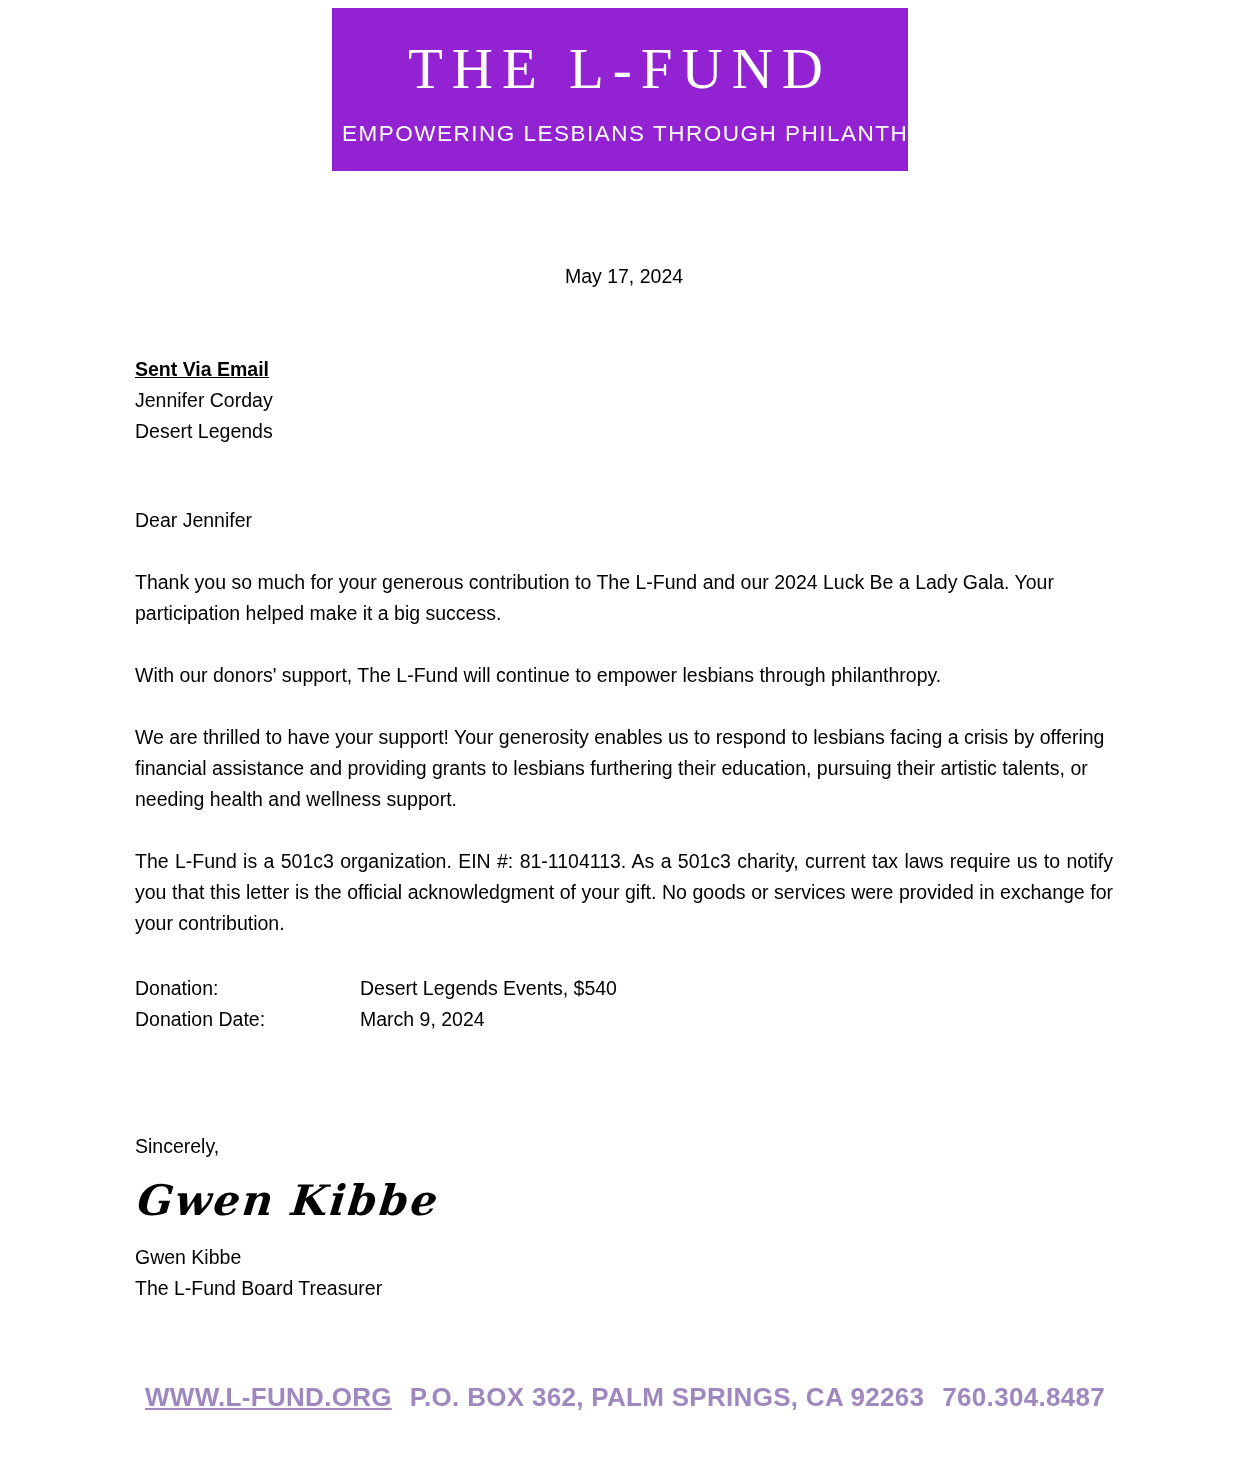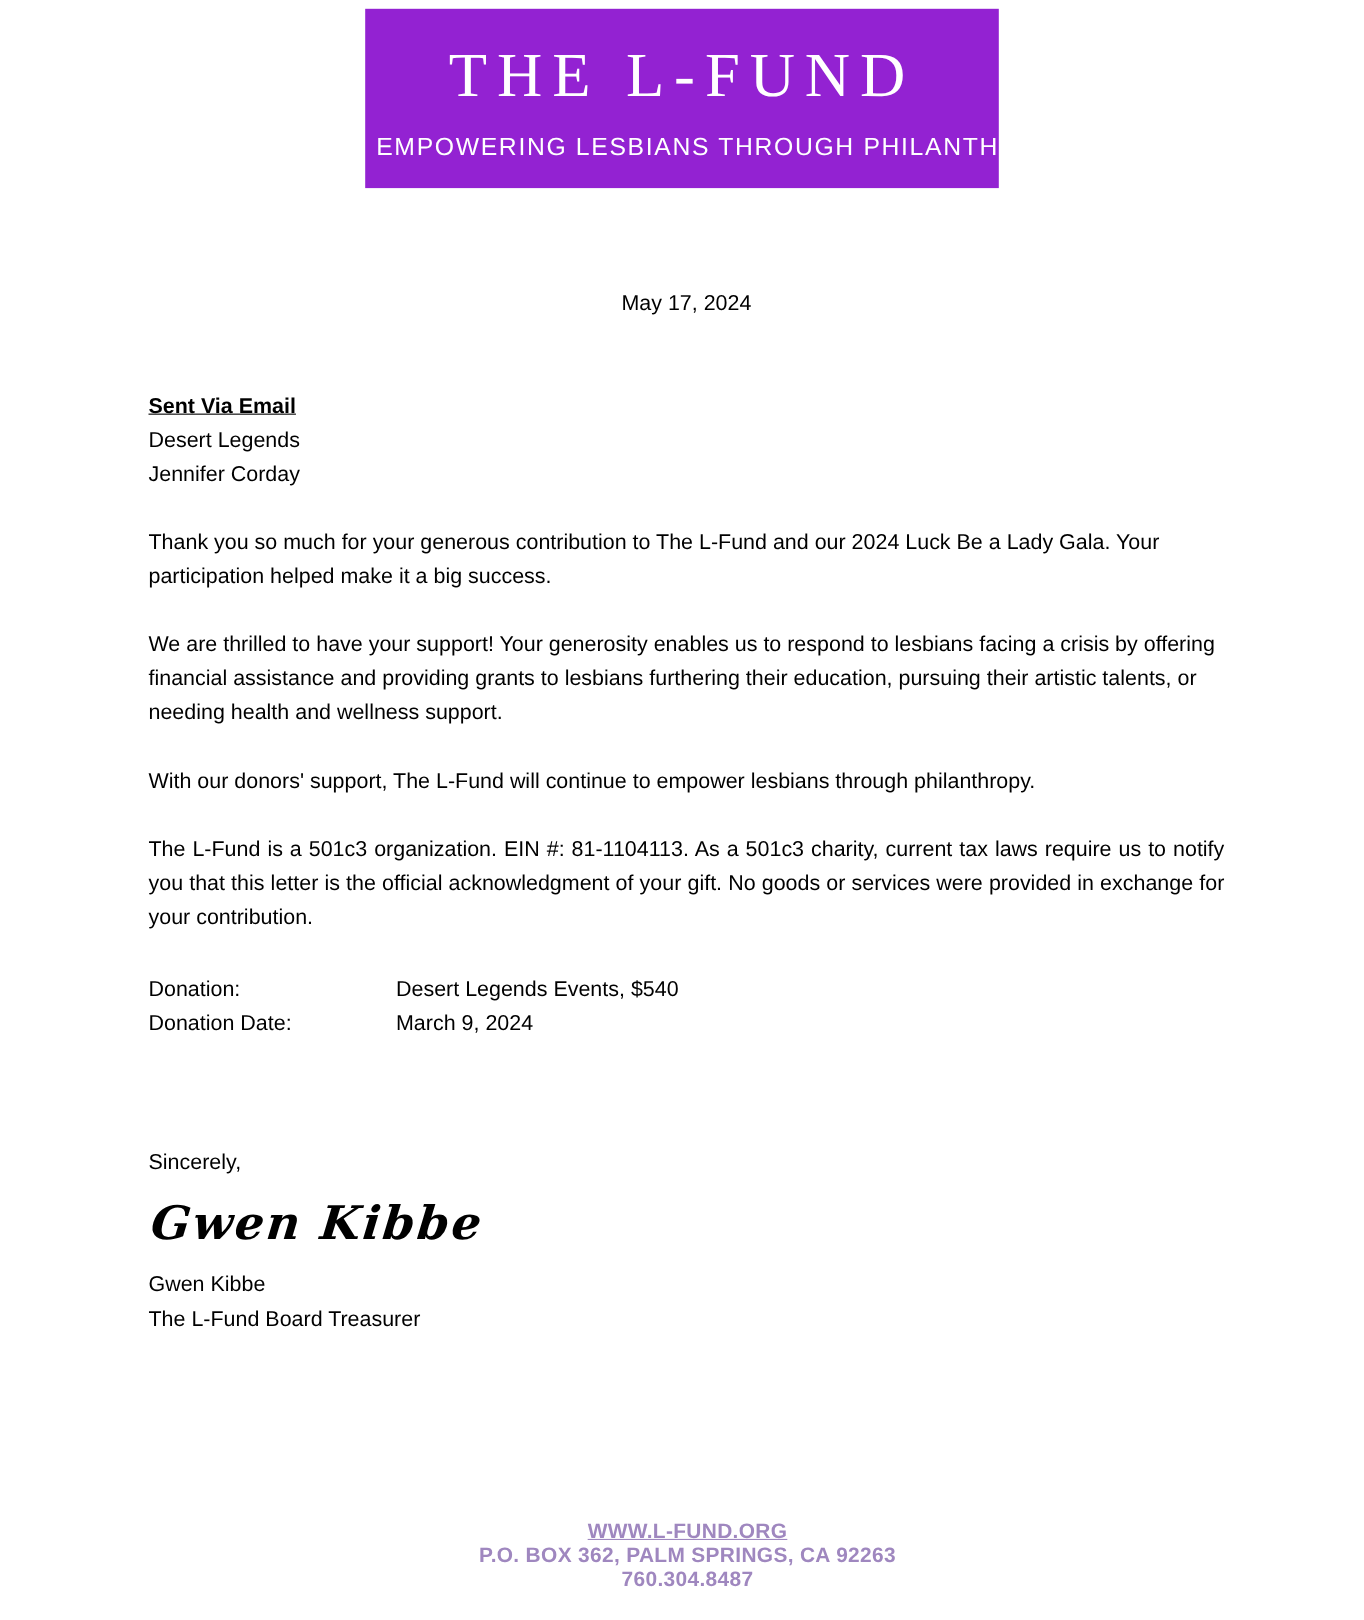--- a/index.html
+++ b/index.html
@@ -114,23 +114,22 @@
     left: 0;
     top: 1382px;
     width: 100%;
     box-sizing: border-box;
     padding: 0 135px 0 145px;
     display: flex;
     justify-content: space-between;
     align-items: center;
     color: var(--footer-color, #9f87bf);
     font-weight: bold;
-    font-size: 19px;
+    font-size: 26px;
     letter-spacing: 0.3px;
-    flex-direction: column;
   }
   .footer .website {
     text-decoration: underline;
     color: inherit;
     cursor: pointer;
   }
 </style>
 </head>
 <body>
 
@@ -140,30 +139,31 @@
     <div class="banner-title">THE L-FUND</div>
     <div class="banner-tagline">EMPOWERING LESBIANS THROUGH PHILANTHROPY</div>
   </div>
 
   <div class="content">
 
     <div class="date-line">May 17, 2024</div>
 
     <div class="addr-block">
       <div class="sent-via">Sent Via Email</div>
+      <div>Jennifer Corday</div>
       <div>Desert Legends</div>
-      <div>Jennifer Corday</div>
     </div>
 
+    <div class="salutation">Dear Jennifer</div>
 
     <p class="body-para"><span>Thank you so much for your generous contribution to </span><span class="grammar-underline">The</span><span> L-Fund and our 2024 Luck Be a Lady Gala. Your participation helped make it a big success.</span></p>
 
+    <p class="body-para">With our donors' support, The L-Fund will continue to empower lesbians through philanthropy.</p>
+
     <p class="body-para">We are thrilled to have your support! Your generosity enables us to respond to lesbians facing a crisis by offering financial assistance and providing grants to lesbians furthering their education, pursuing their artistic talents, or needing health and wellness support.</p>
-
-    <p class="body-para">With our donors' support, The L-Fund will continue to empower lesbians through philanthropy.</p>
 
     <p class="body-para justified">The L-Fund is a 501c3 organization.  EIN #: 81-1104113.  As a 501c3 charity, current tax laws require us to notify you that this letter is the official acknowledgment of your gift. No goods or services were provided in exchange for your contribution.</p>
 
     <div class="donation-block">
       <div class="donation-row">
         <span class="label">Donation:</span>
         <span class="value">Desert Legends Events, $540</span>
       </div>
       <div class="donation-row">
         <span class="label">Donation Date:</span>

